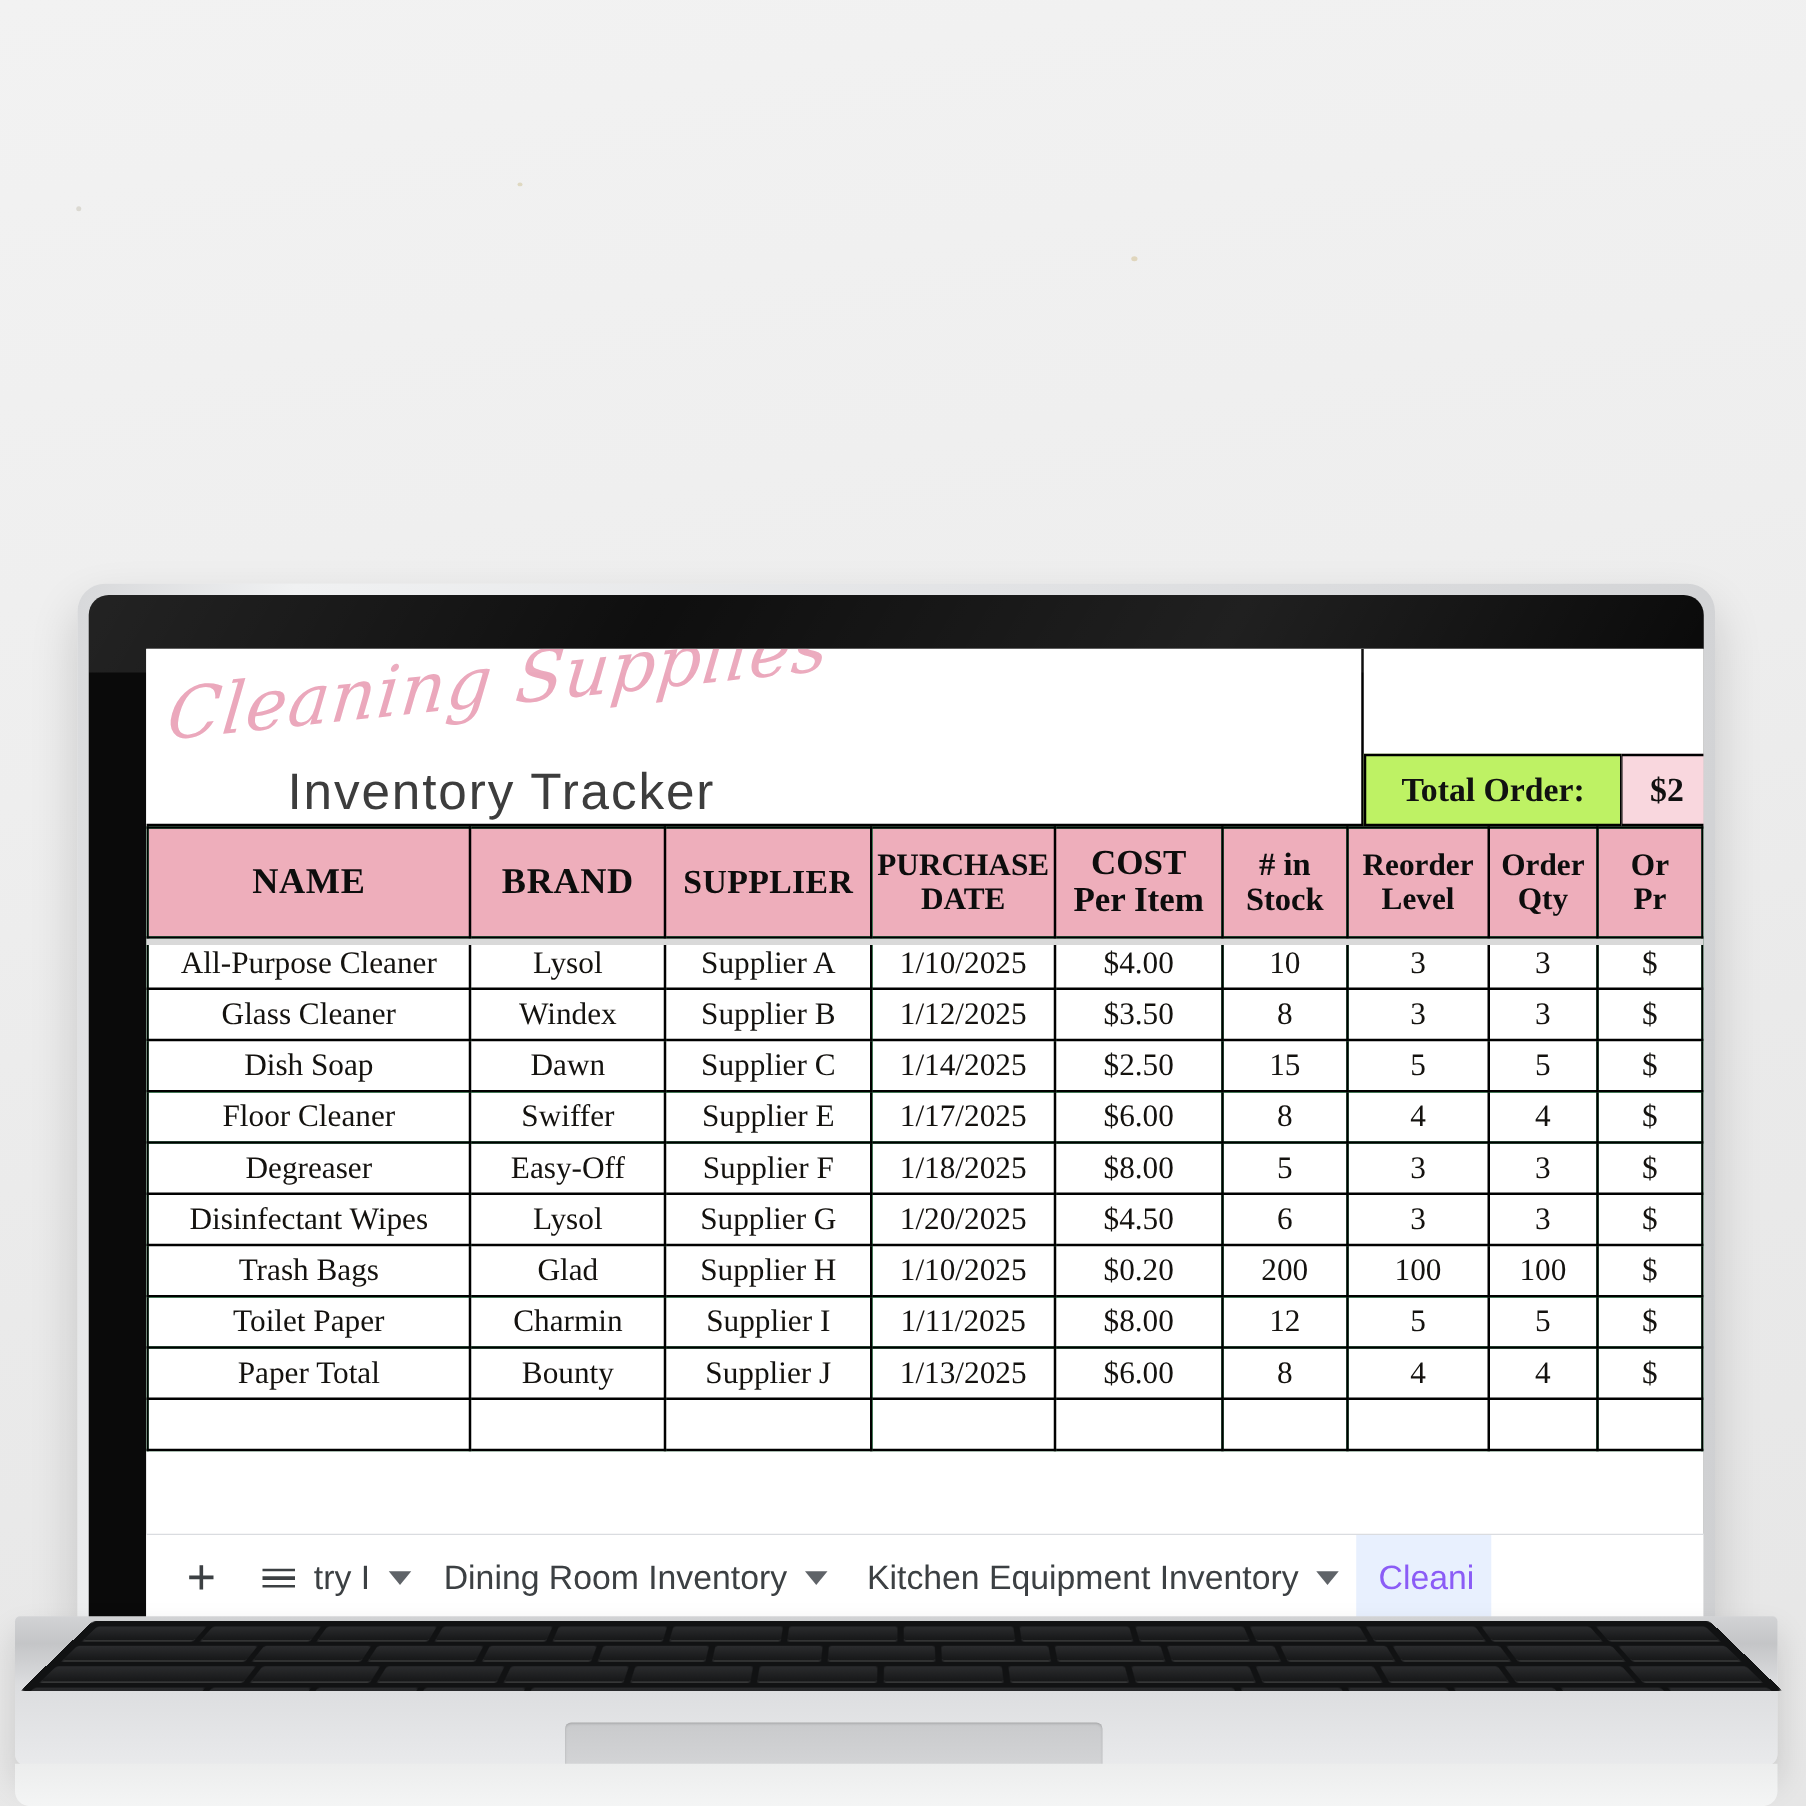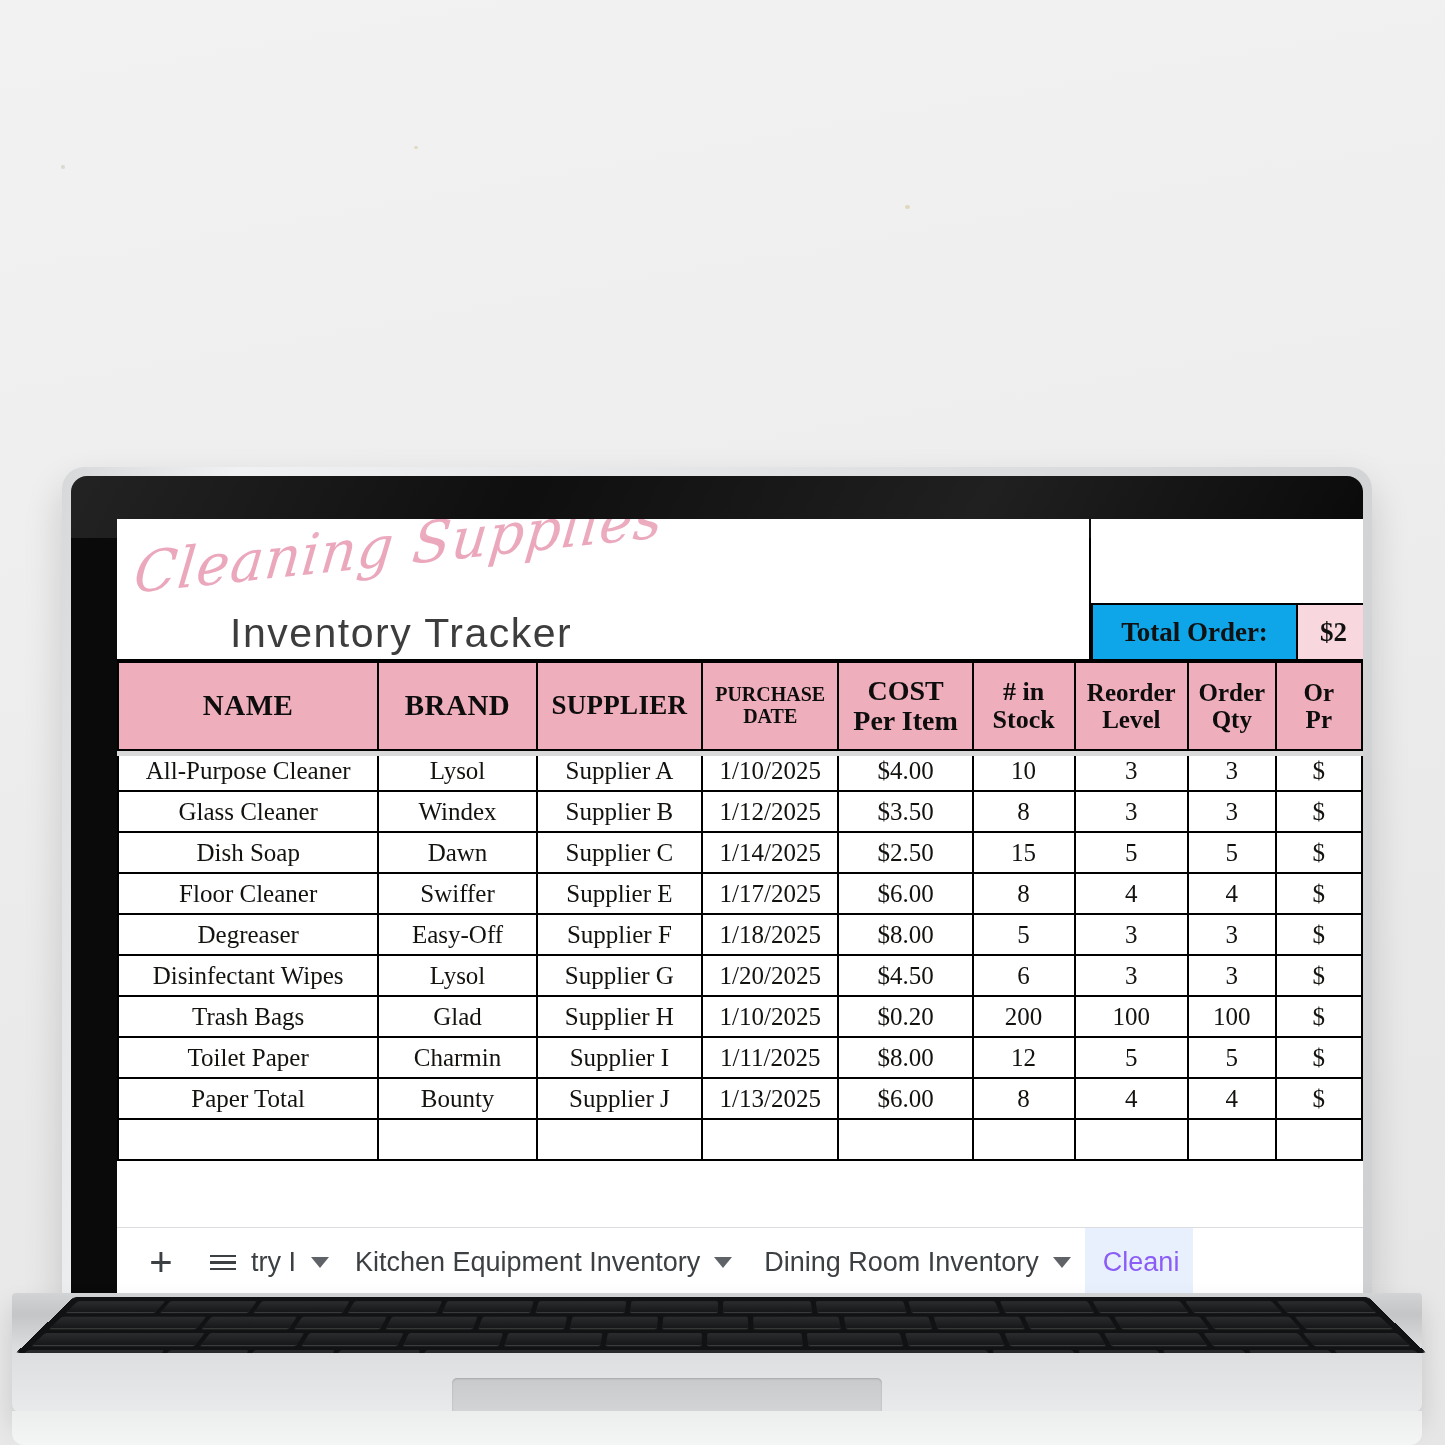--- a/index.html
+++ b/index.html
@@ -133,21 +133,21 @@
   
   #total-row {
     position: absolute;
     left: 974px;
     top: 84px;
     height: 58px;
     display: flex;
   }
   #total-label {
     width: 206px;
-    background: #0ea5e9;
+    background: #bef264;
     border: 2px solid #000;
     border-right-width: 1px;
     display: flex;
     align-items: center;
     justify-content: center;
     font-family: "Liberation Serif", serif;
     font-weight: bold;
     font-size: 27px;
     color: #111;
     white-space: nowrap;
@@ -190,21 +190,21 @@
     height: 88px;
     font-family: "Liberation Serif", serif;
     font-weight: bold;
     color: #0d0d0d;
     line-height: 1.08;
     padding: 0 4px;
   }
   th.h-name    { width: 262px; font-size: 29px; letter-spacing: .5px; }
   th.h-brand   { width: 160px; font-size: 29px; letter-spacing: .5px; }
   th.h-supp    { width: 166px; font-size: 27px; letter-spacing: .3px; }
-  th.h-date    { width: 137px; font-size: 20px; }
+  th.h-date    { width: 137px; font-size: 25px; }
   th.h-cost    { width: 135px; font-size: 28px; }
   th.h-stock   { width: 103px; font-size: 26px; }
   th.h-reorder { width: 114px; font-size: 25px; }
   th.h-oqty    { width: 88px;  font-size: 25px; }
   th.h-oprice  { width: 88px;  font-size: 25px; }
 
   table#grid tbody td {
     height: 41px;
     background: #fff;
     font-family: "Liberation Serif", serif;
@@ -558,26 +558,26 @@
                   <span class="burger-bar"></span>
                 </span>
               </div>
 
               <div class="tab" id="tab-clipped">
                 <span class="clip-text">Pantry Inventory</span>
               </div>
               <span id="tab-clipped-caret"></span>
 
               <div class="tab">
+                <span>Dining Room Inventory</span>
+                <span class="caret"></span>
+              </div>
+
+              <div class="tab">
                 <span>Kitchen Equipment Inventory</span>
-                <span class="caret"></span>
-              </div>
-
-              <div class="tab">
-                <span>Dining Room Inventory</span>
                 <span class="caret"></span>
               </div>
 
               <div class="tab active">
                 <span>Cleani</span>
               </div>
 
             </div>
 
           </div>

